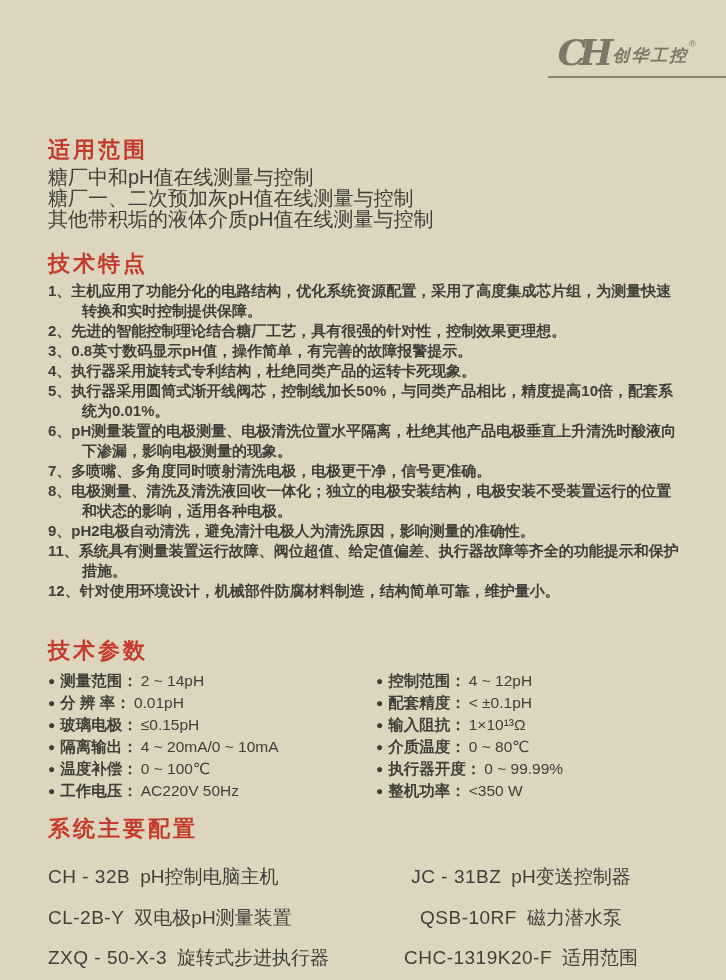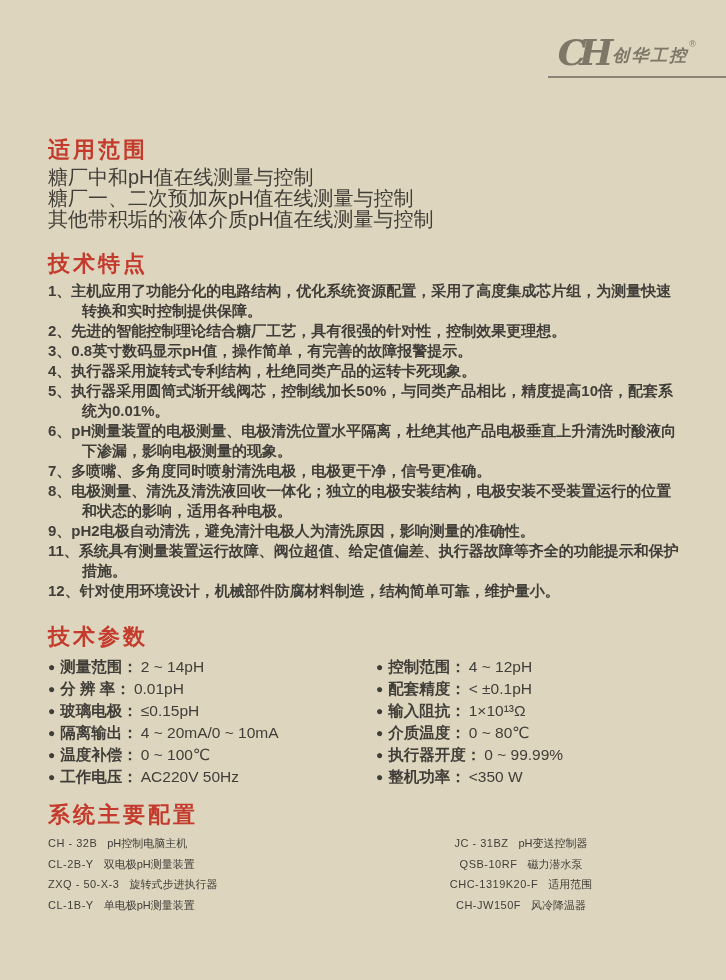--- a/index.html
+++ b/index.html
@@ -44,34 +44,34 @@
   .app-lines{margin-top:3px;}
   .app-line{font-size:20px;line-height:21px;}
   
   .sec-features .section-title{margin-top:20px;}
   .feature-list{margin-top:3px;}
   .feature-item{
     font-size:15px;line-height:20px;
     padding-left:34px;text-indent:-34px;font-weight:bold;
   }
   
-  .sec-parameters .section-title{margin-top:22px;}
+  .sec-parameters .section-title{margin-top:36px;}
   .param-columns{display:flex;margin-top:5px;}
   .param-col-left{width:328px;flex:none;}
   .param-col-right{flex:1;}
   .param-row{font-size:15.5px;line-height:21px;white-space:nowrap;}
   .bullet{font-size:12px;margin-right:5px;vertical-align:1px;}
   .param-label{font-weight:bold;}
   .param-value{margin-left:3px;}
   
   .sec-config .section-title{margin-top:13px;}
   .config-columns{display:flex;margin-top:4px;}
   .config-col-left{width:312px;flex:none;}
   .config-col-right{flex:1;text-align:center;}
-  .config-item{font-size:11px;line-height:20.5px;white-space:nowrap;}
+  .config-item{font-size:19px;line-height:20.5px;white-space:nowrap;margin-top:20px;}
   .config-model{letter-spacing:0.5px;}
   .config-name{margin-left:10px;}
 </style>
 </head>
 <body>
 
 <div class="page">
 
   <div class="header">
     <div class="logo">

